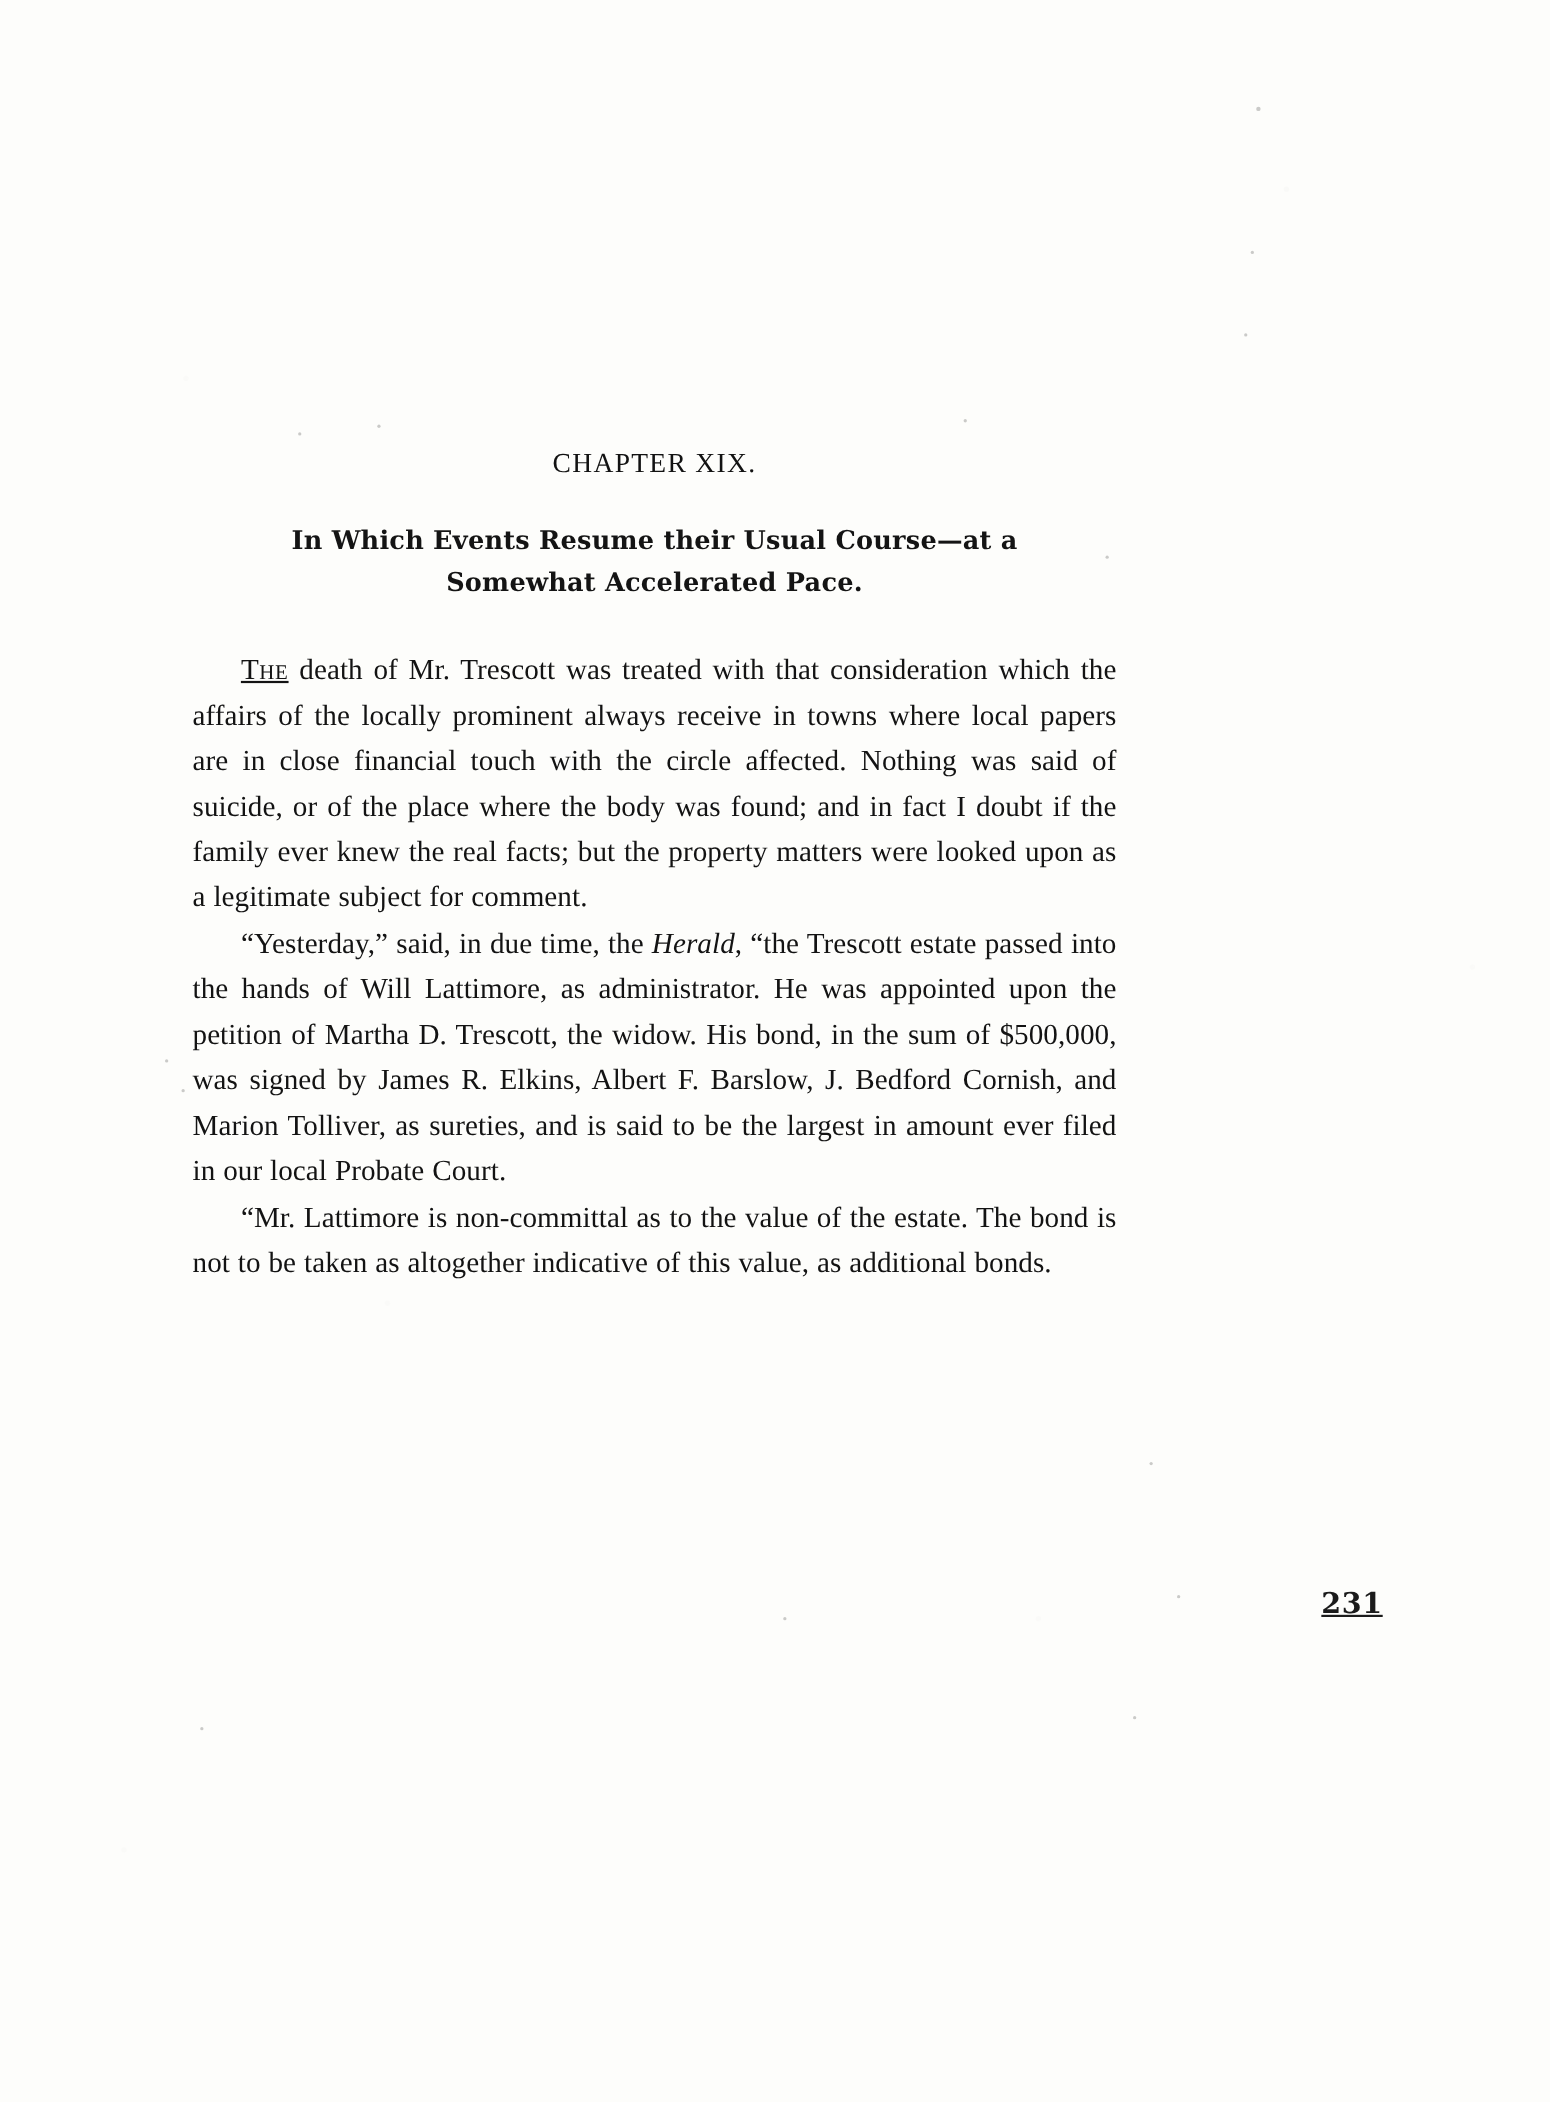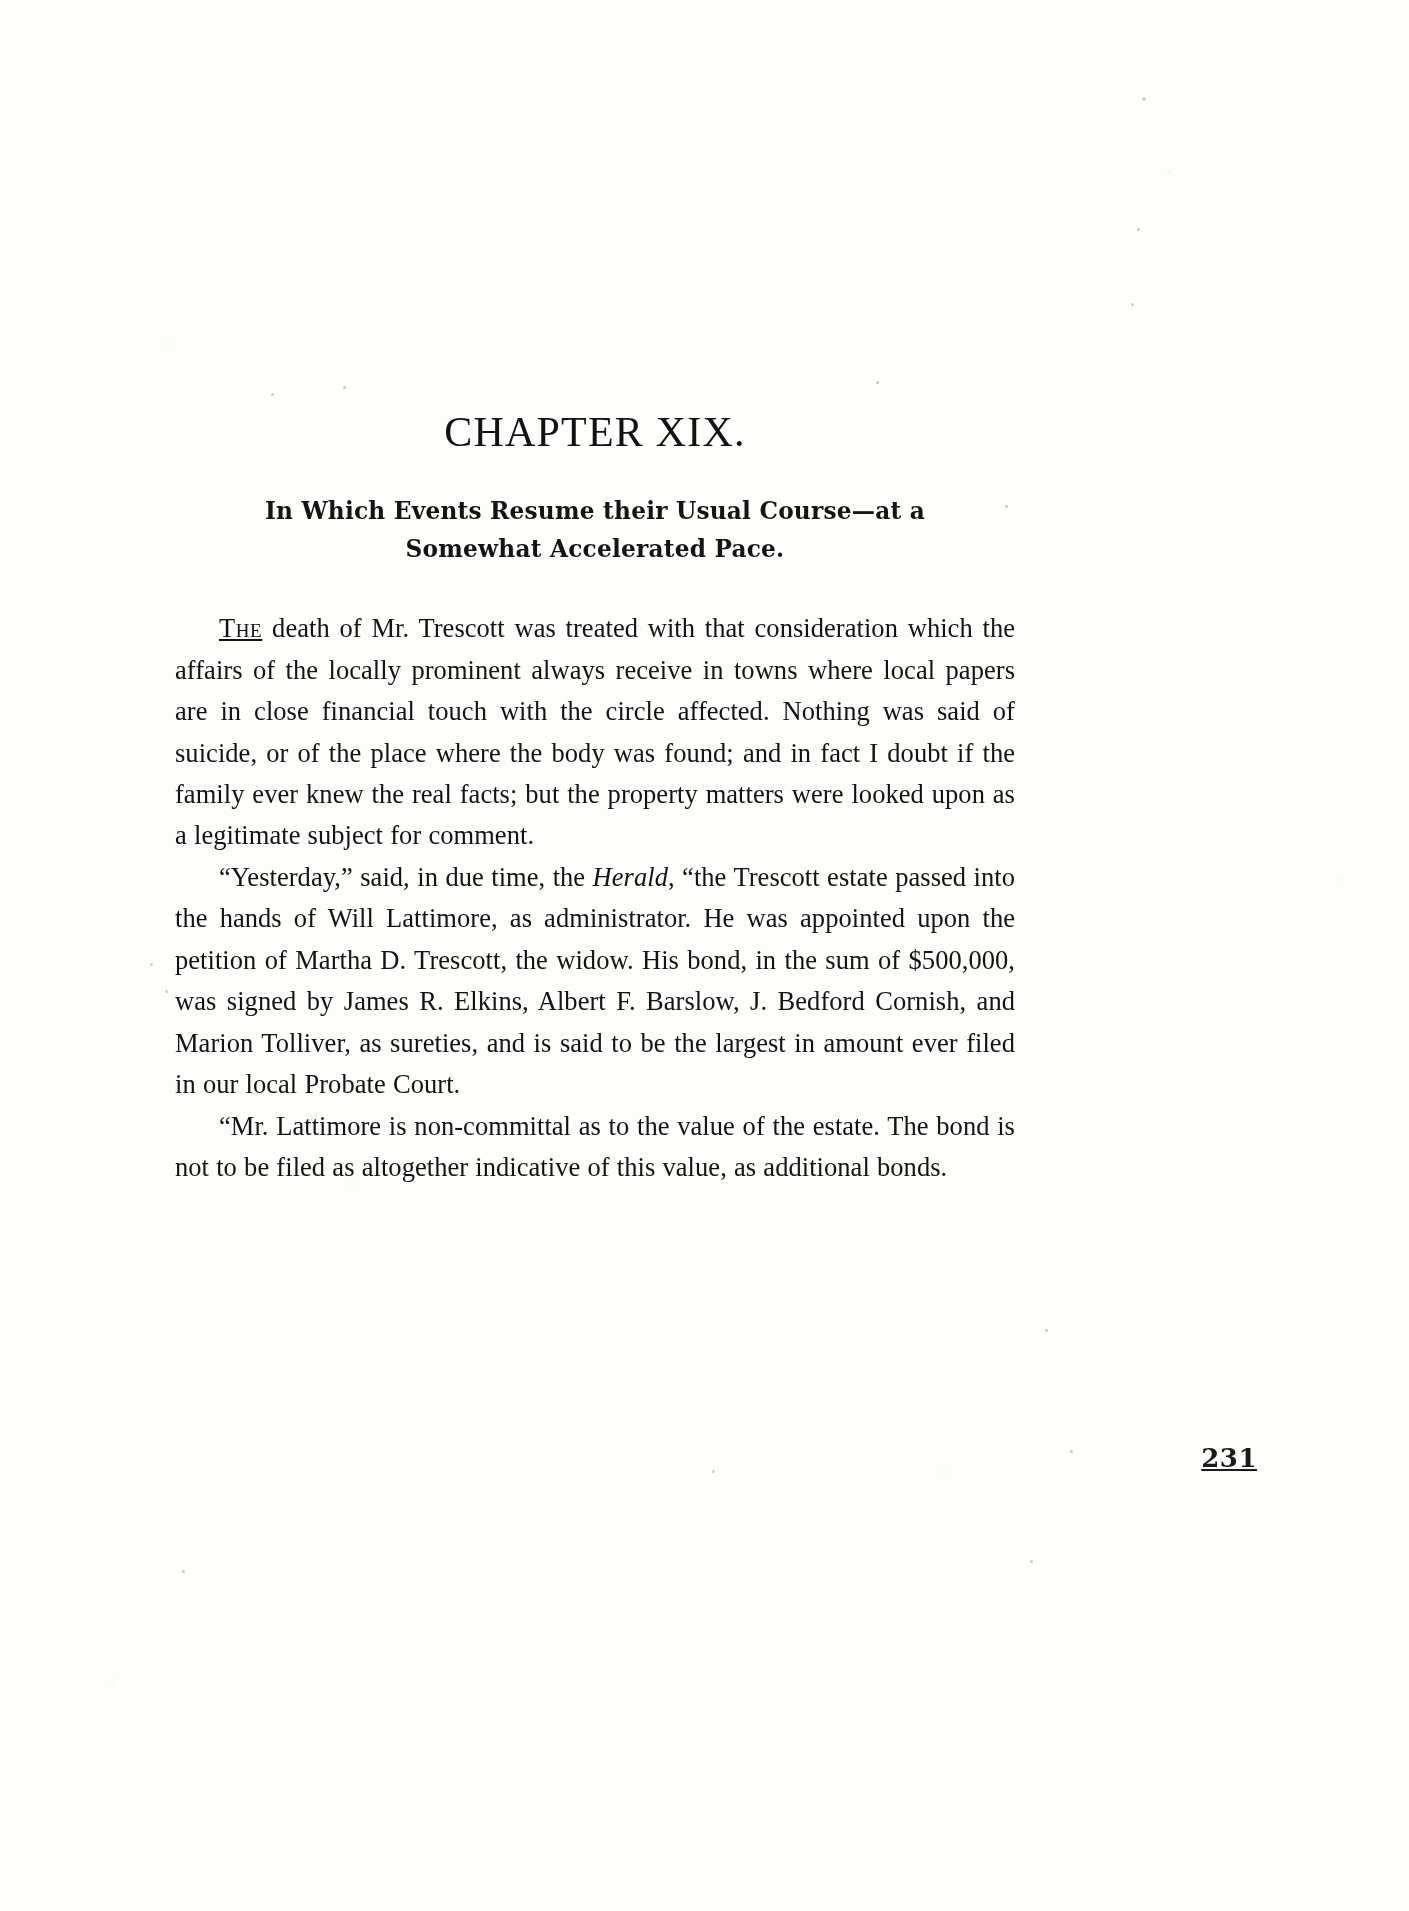--- a/index.html
+++ b/index.html
@@ -32,21 +32,21 @@
 
   .text-block {
     position: absolute;
     left: 175px;
     top: 408px;
     width: 840px;
   }
 
   .chapter-heading {
     text-align: center;
-    font-size: 42px;
+    font-size: 25px;
     letter-spacing: 1.2px;
     font-family: "Liberation Serif", serif;
     color: #121212;
     margin: 0 0 36px 0;
     font-weight: 400;
   }
 
   .subtitle {
     text-align: center;
     font-family: "DejaVu Serif", serif;
@@ -126,19 +126,19 @@
 
     <div class="subtitle">
       <span class="l1">In Which Events Resume their Usual Course—at a</span>
       <span class="l2">Somewhat Accelerated Pace.</span>
     </div>
 
     <p class="body-par"><span class="smallcaps">The</span><span> death of Mr. Trescott was treated with that consideration which the affairs of the locally prominent always receive in towns where local papers are in close financial touch with the circle affected. Nothing was said of suicide, or of the place where the body was found; and in fact I doubt if the family ever knew the real facts; but the property matters were looked upon as a legitimate subject for comment.</span></p>
 
     <p class="body-par"><span>“Yesterday,” said, in due time, the </span><span class="ital">Herald</span><span>, “the Trescott estate passed into the hands of Will Lattimore, as administrator. He was appointed upon the petition of Martha D. Trescott, the widow. His bond, in the sum of $500,000, was signed by James R. Elkins, Albert F. Barslow, J. Bedford Cornish, and Marion Tolliver, as sureties, and is said to be the largest in amount ever filed in our local Probate Court.</span></p>
 
-    <p class="body-par"><span>“Mr. Lattimore is non-committal as to the value of the estate.  The bond is not to be filed as altogether indicative of this value, as additional bonds.</span></p>
+    <p class="body-par"><span>“Mr. Lattimore is non-committal as to the value of the estate.  The bond is not to be taken as altogether indicative of this value, as additional bonds.</span></p>
 
   </div>
 
   <div class="folio">231</div>
 
 </div>
 
 </body></html>

